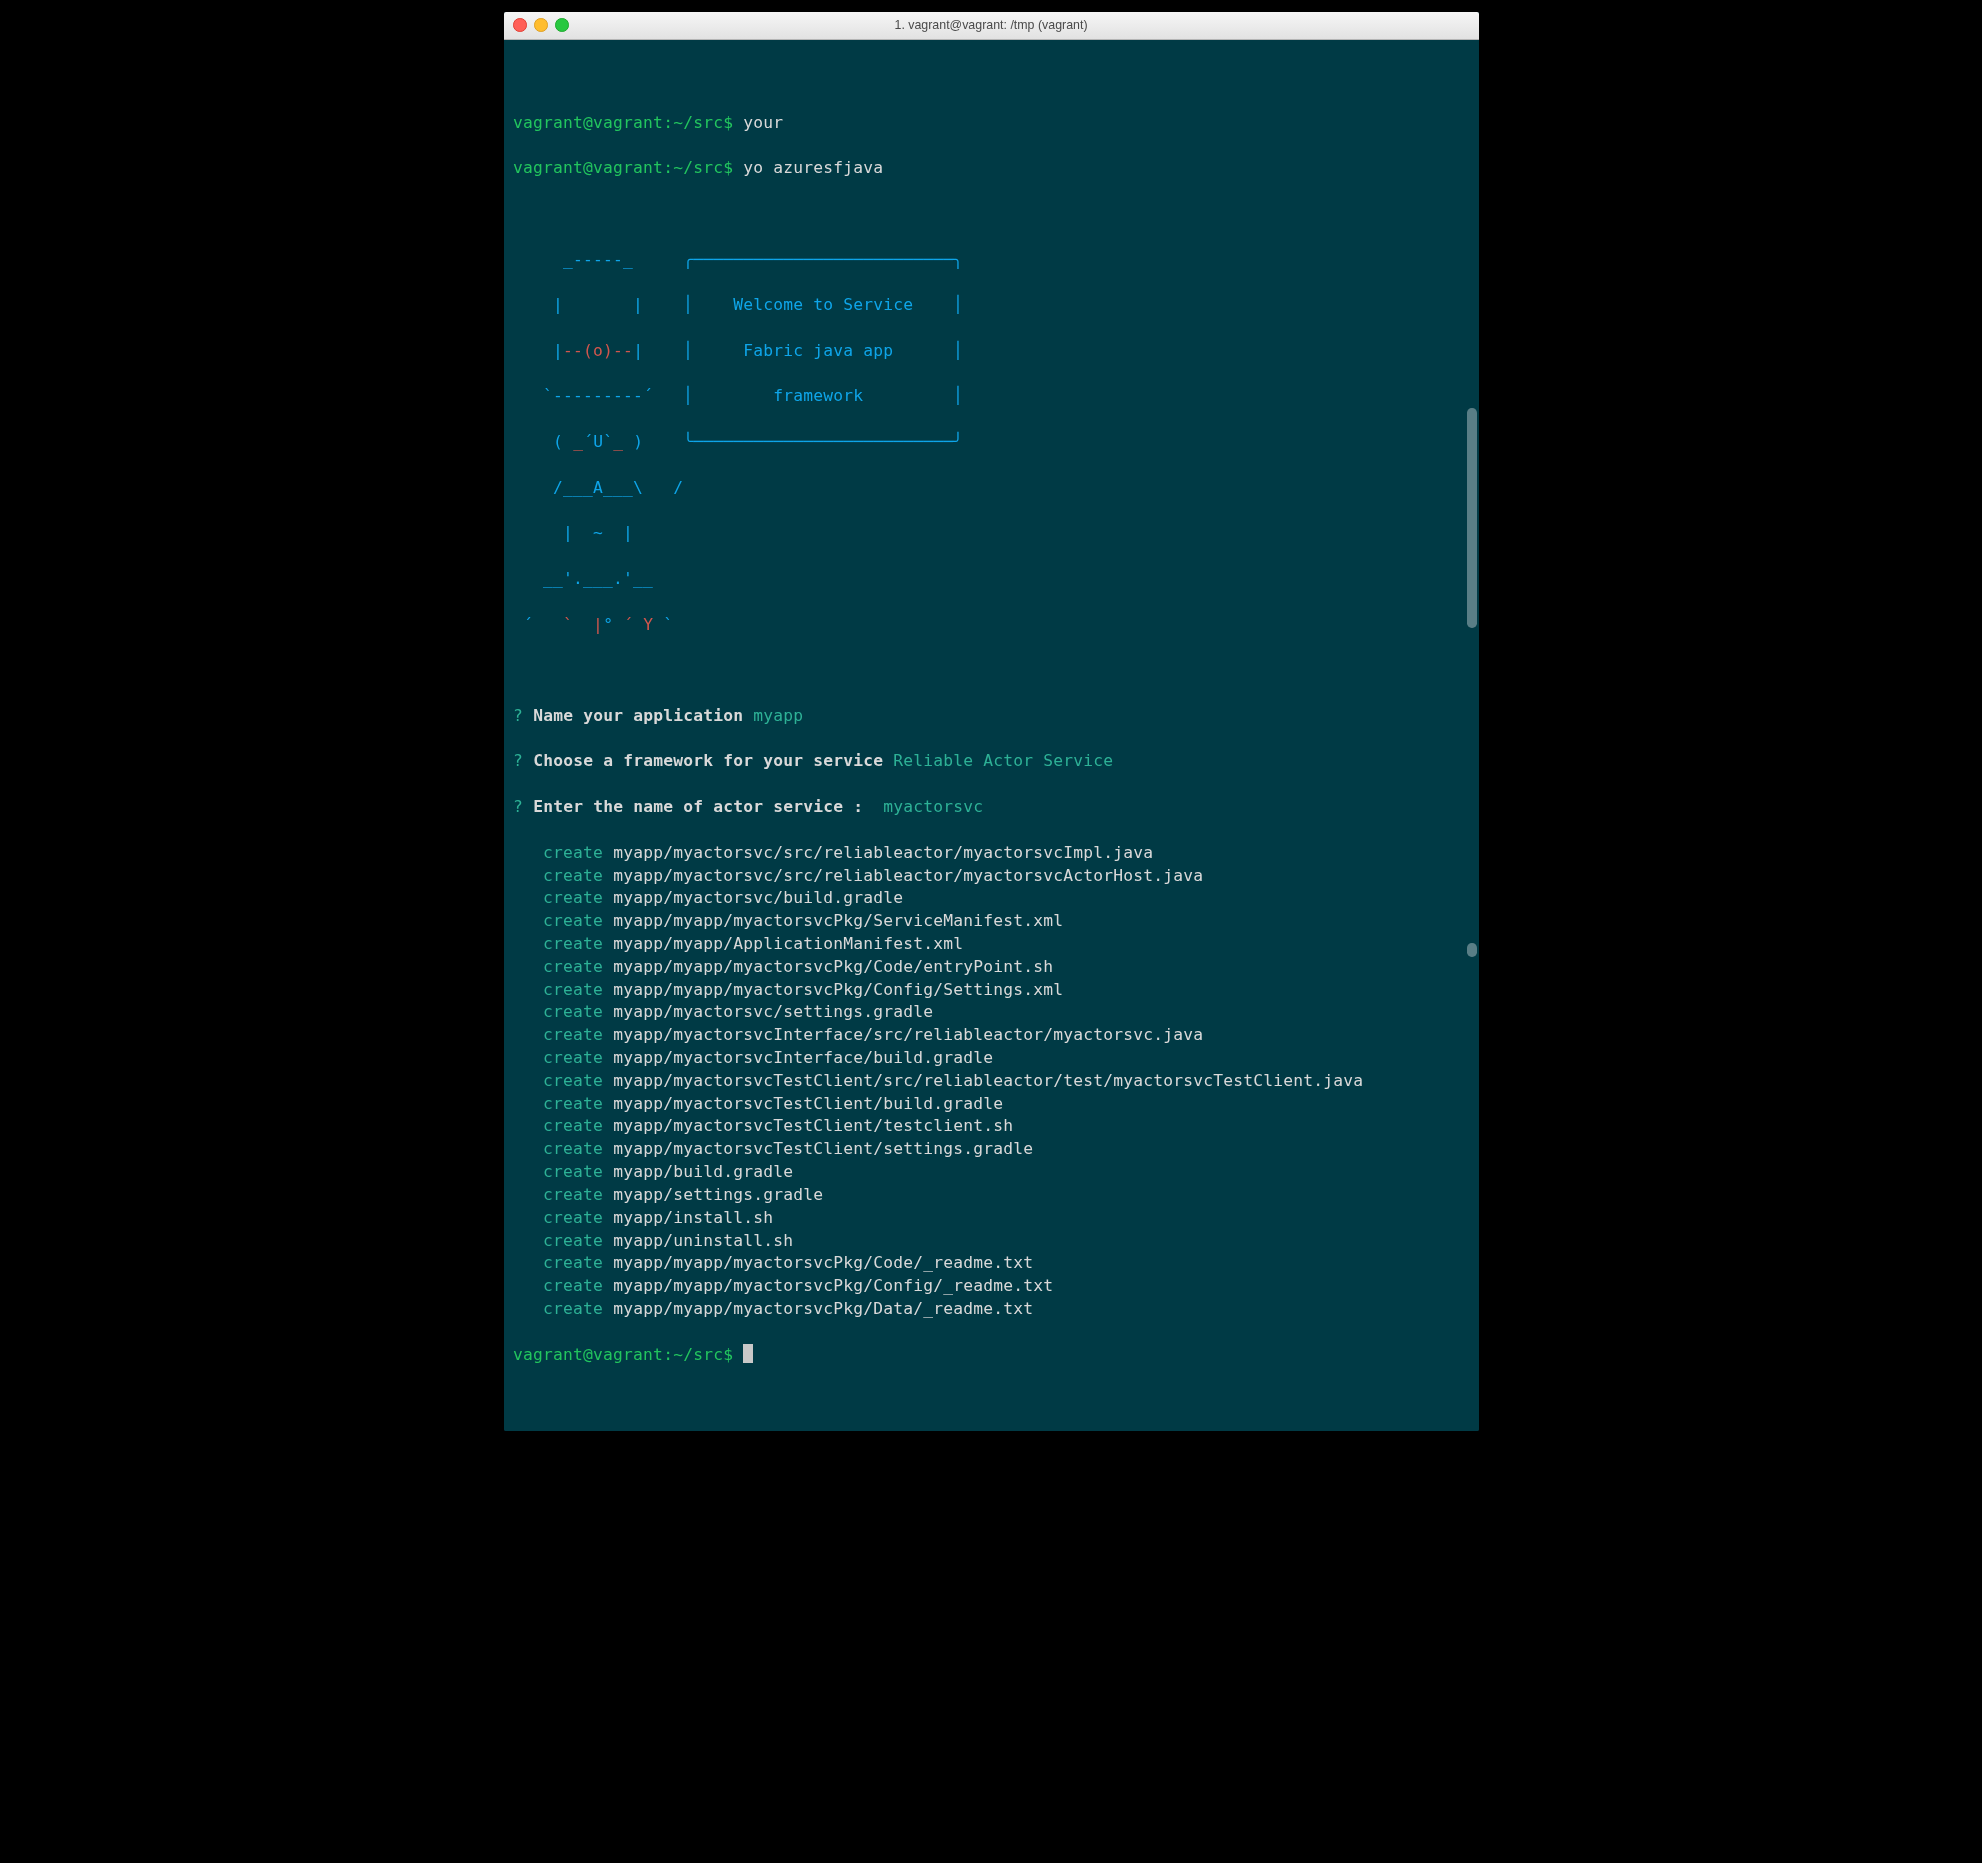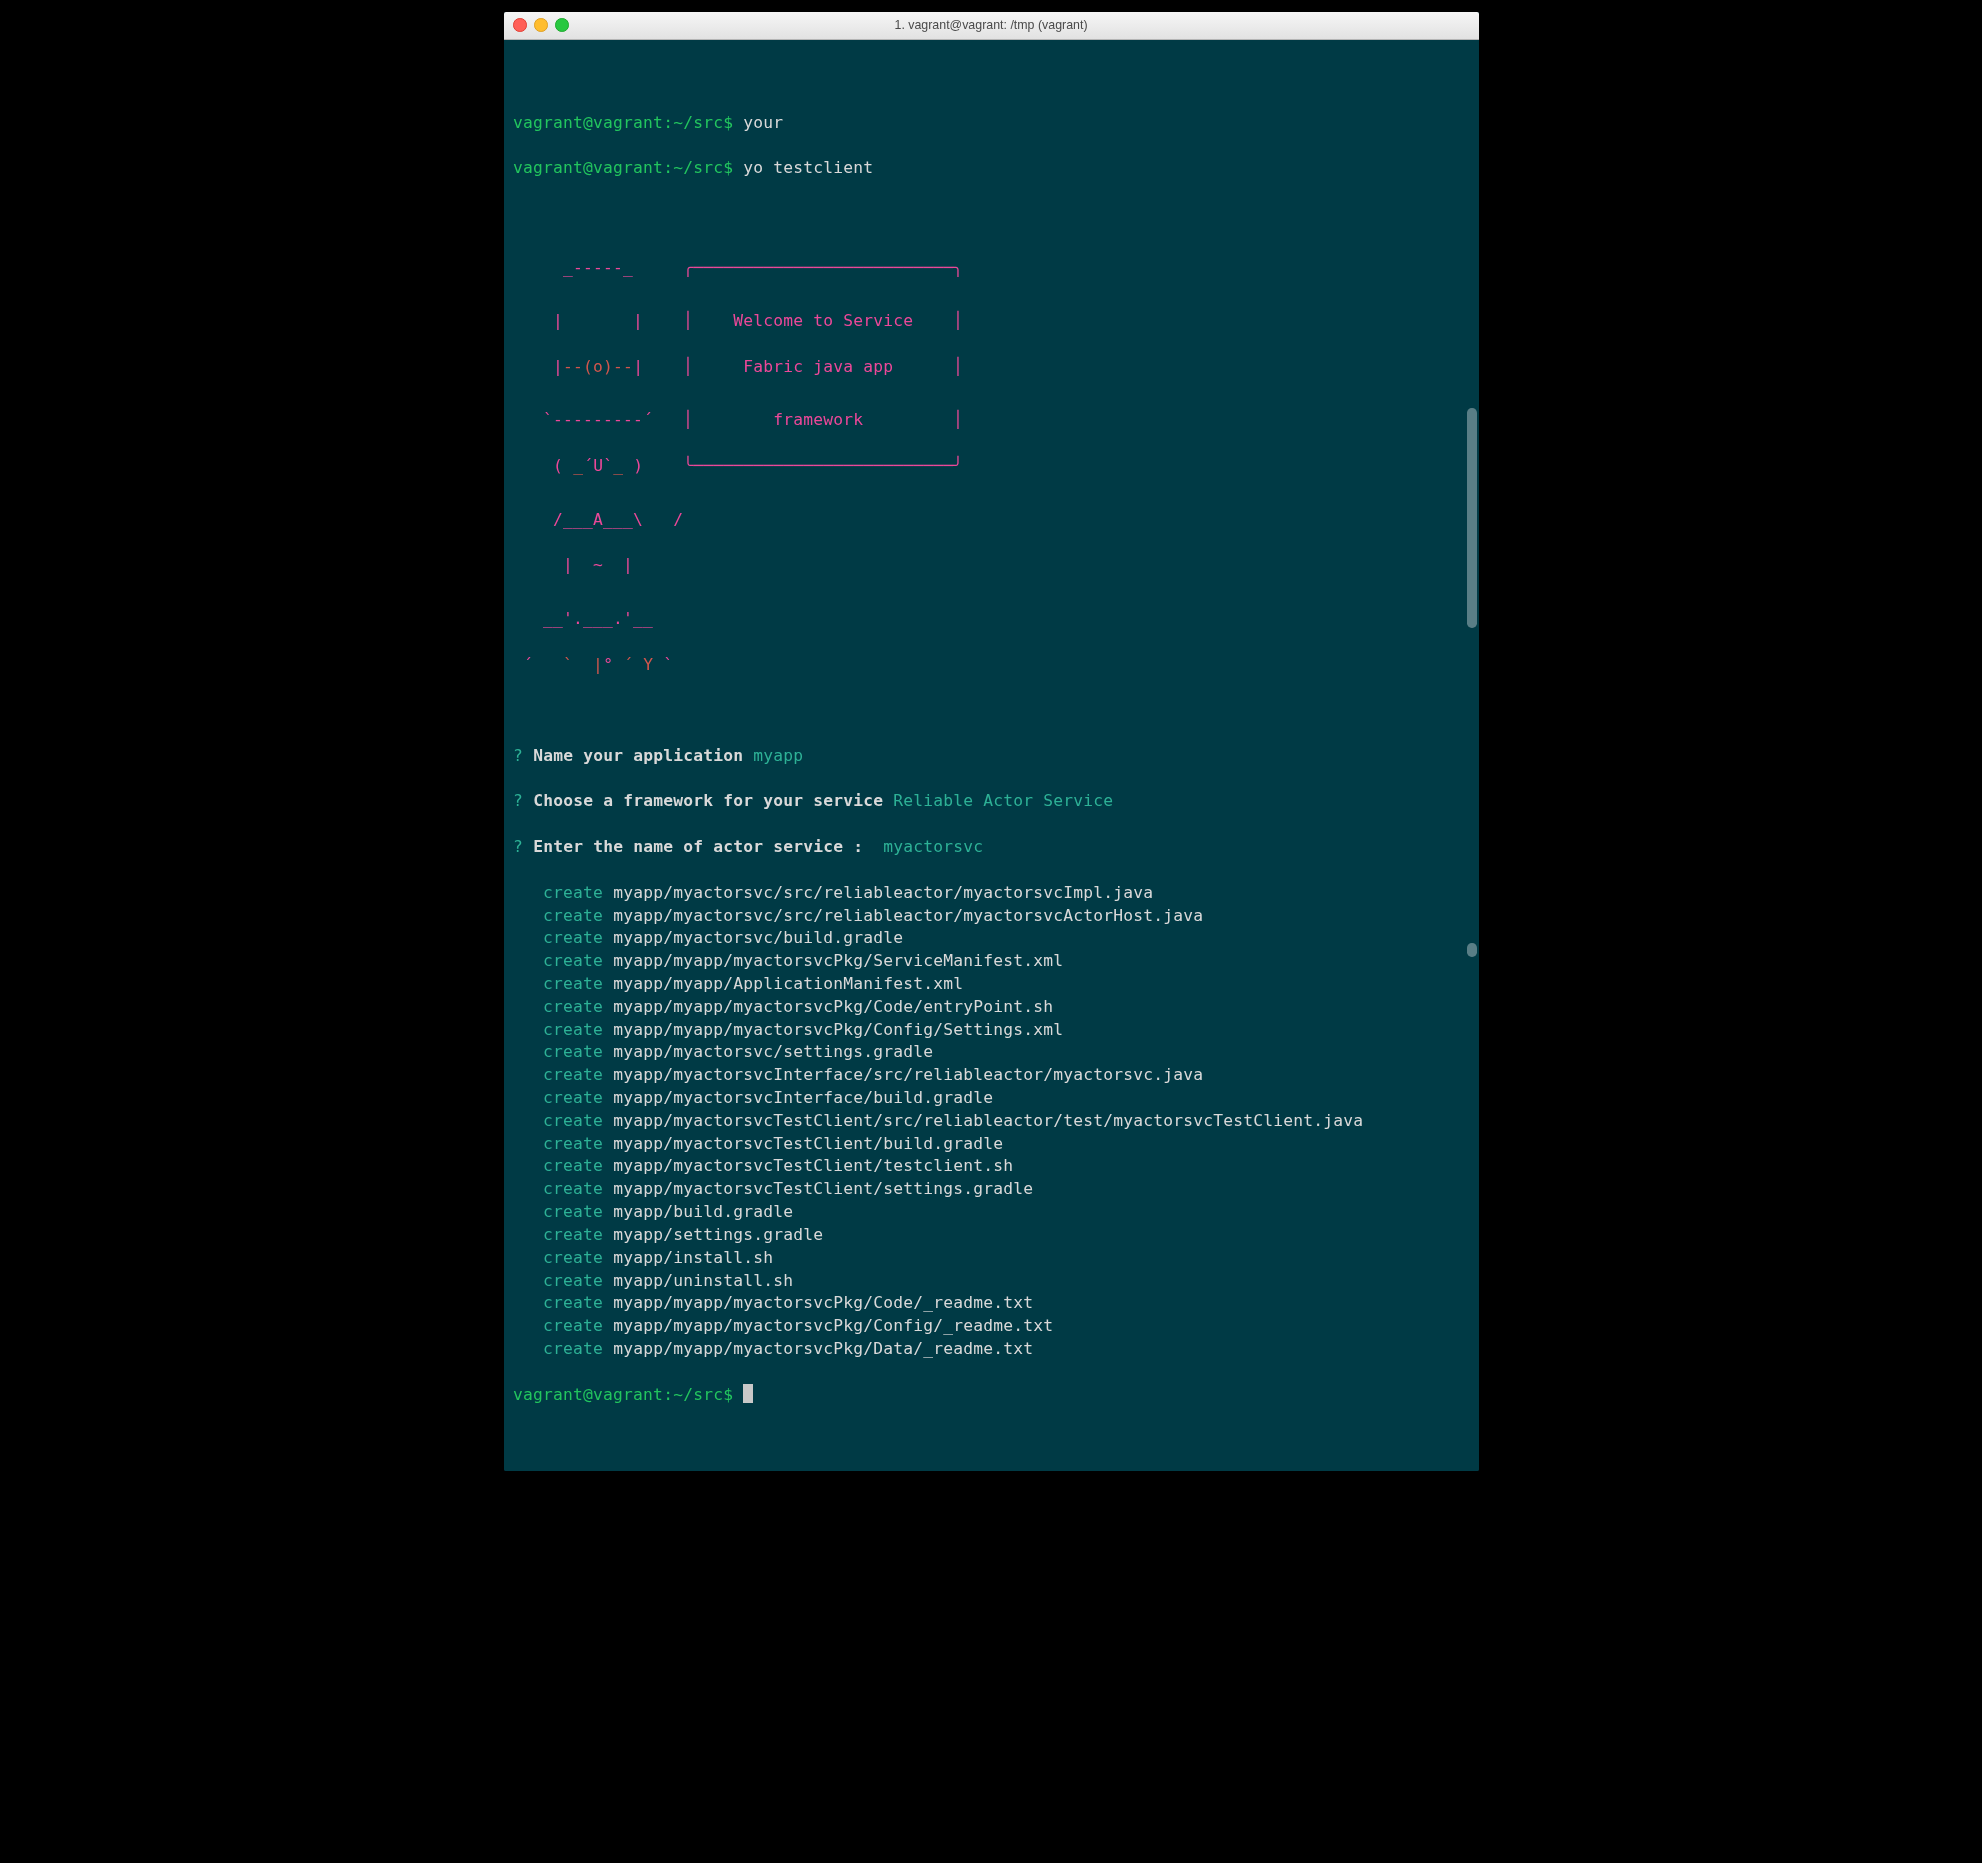--- a/index.html
+++ b/index.html
@@ -64,21 +64,21 @@
     .scrollbar {
       position: absolute;
       right: 1.9px;
       width: 9.6px;
       background: rgba(255,255,255,0.35);
       border-radius: 4.8px;
     }
     .sb1 { top: 368px; height: 220px;}
     .sb2 { top: 903px; height: 14.3px;}
     .prompt { color: #22c55e; }
-    .yellow { color: #ec4899; margin-top: 8px; }
+    .yellow { color: #0ea5e9; }
     .red    { color: #d2564d; }
     .green  { color: #2db196; }
     .teal   { color: #2db196; }
     .bold   { font-weight: bold; }
     .cursor {
       display:inline-block;
       width: 9.6px;
       height: 19px;
       background:#c8c8c8;
       vertical-align: -2.9px;
@@ -93,21 +93,21 @@
       <span class="t-close"></span>
       <span class="t-min"></span>
       <span class="t-max"></span>
     </div>
     <div class="title">1. vagrant@vagrant: /tmp (vagrant)</div>
   </div>
   <div class="term">
     <div class="scrollbar sb1"></div>
     <div class="scrollbar sb2"></div>
 <div><span class="prompt">vagrant@vagrant:~/src$ </span><span>your</span></div>
-<div><span class="prompt">vagrant@vagrant:~/src$ </span><span>yo testclient</span></div>
+<div><span class="prompt">vagrant@vagrant:~/src$ </span><span>yo azuresfjava</span></div>
 <div> </div>
 <div class="yellow">     _-----_     ╭──────────────────────────╮</div>
 <div class="yellow">    |       |    │    Welcome to Service    │</div>
 <div><span class="yellow">    |</span><span class="red">--(o)--</span><span class="yellow">|    │     Fabric java app      │</span></div>
 <div class="yellow">   `---------´   │        framework         │</div>
 <div><span class="yellow">    </span><span class="yellow">( </span><span class="red">_</span><span class="yellow">´U`</span><span class="red">_</span><span class="yellow"> )</span><span class="yellow">    ╰──────────────────────────╯</span></div>
 <div class="yellow">    /___A___\   /</div>
 <div><span>     </span><span class="yellow">|  ~  |</span></div>
 <div class="yellow">   __'.___.'__</div>
 <div><span class="yellow"> ´   </span><span class="red">`  |</span><span class="yellow">° </span><span class="red">´ Y</span><span class="yellow"> `</span></div>

